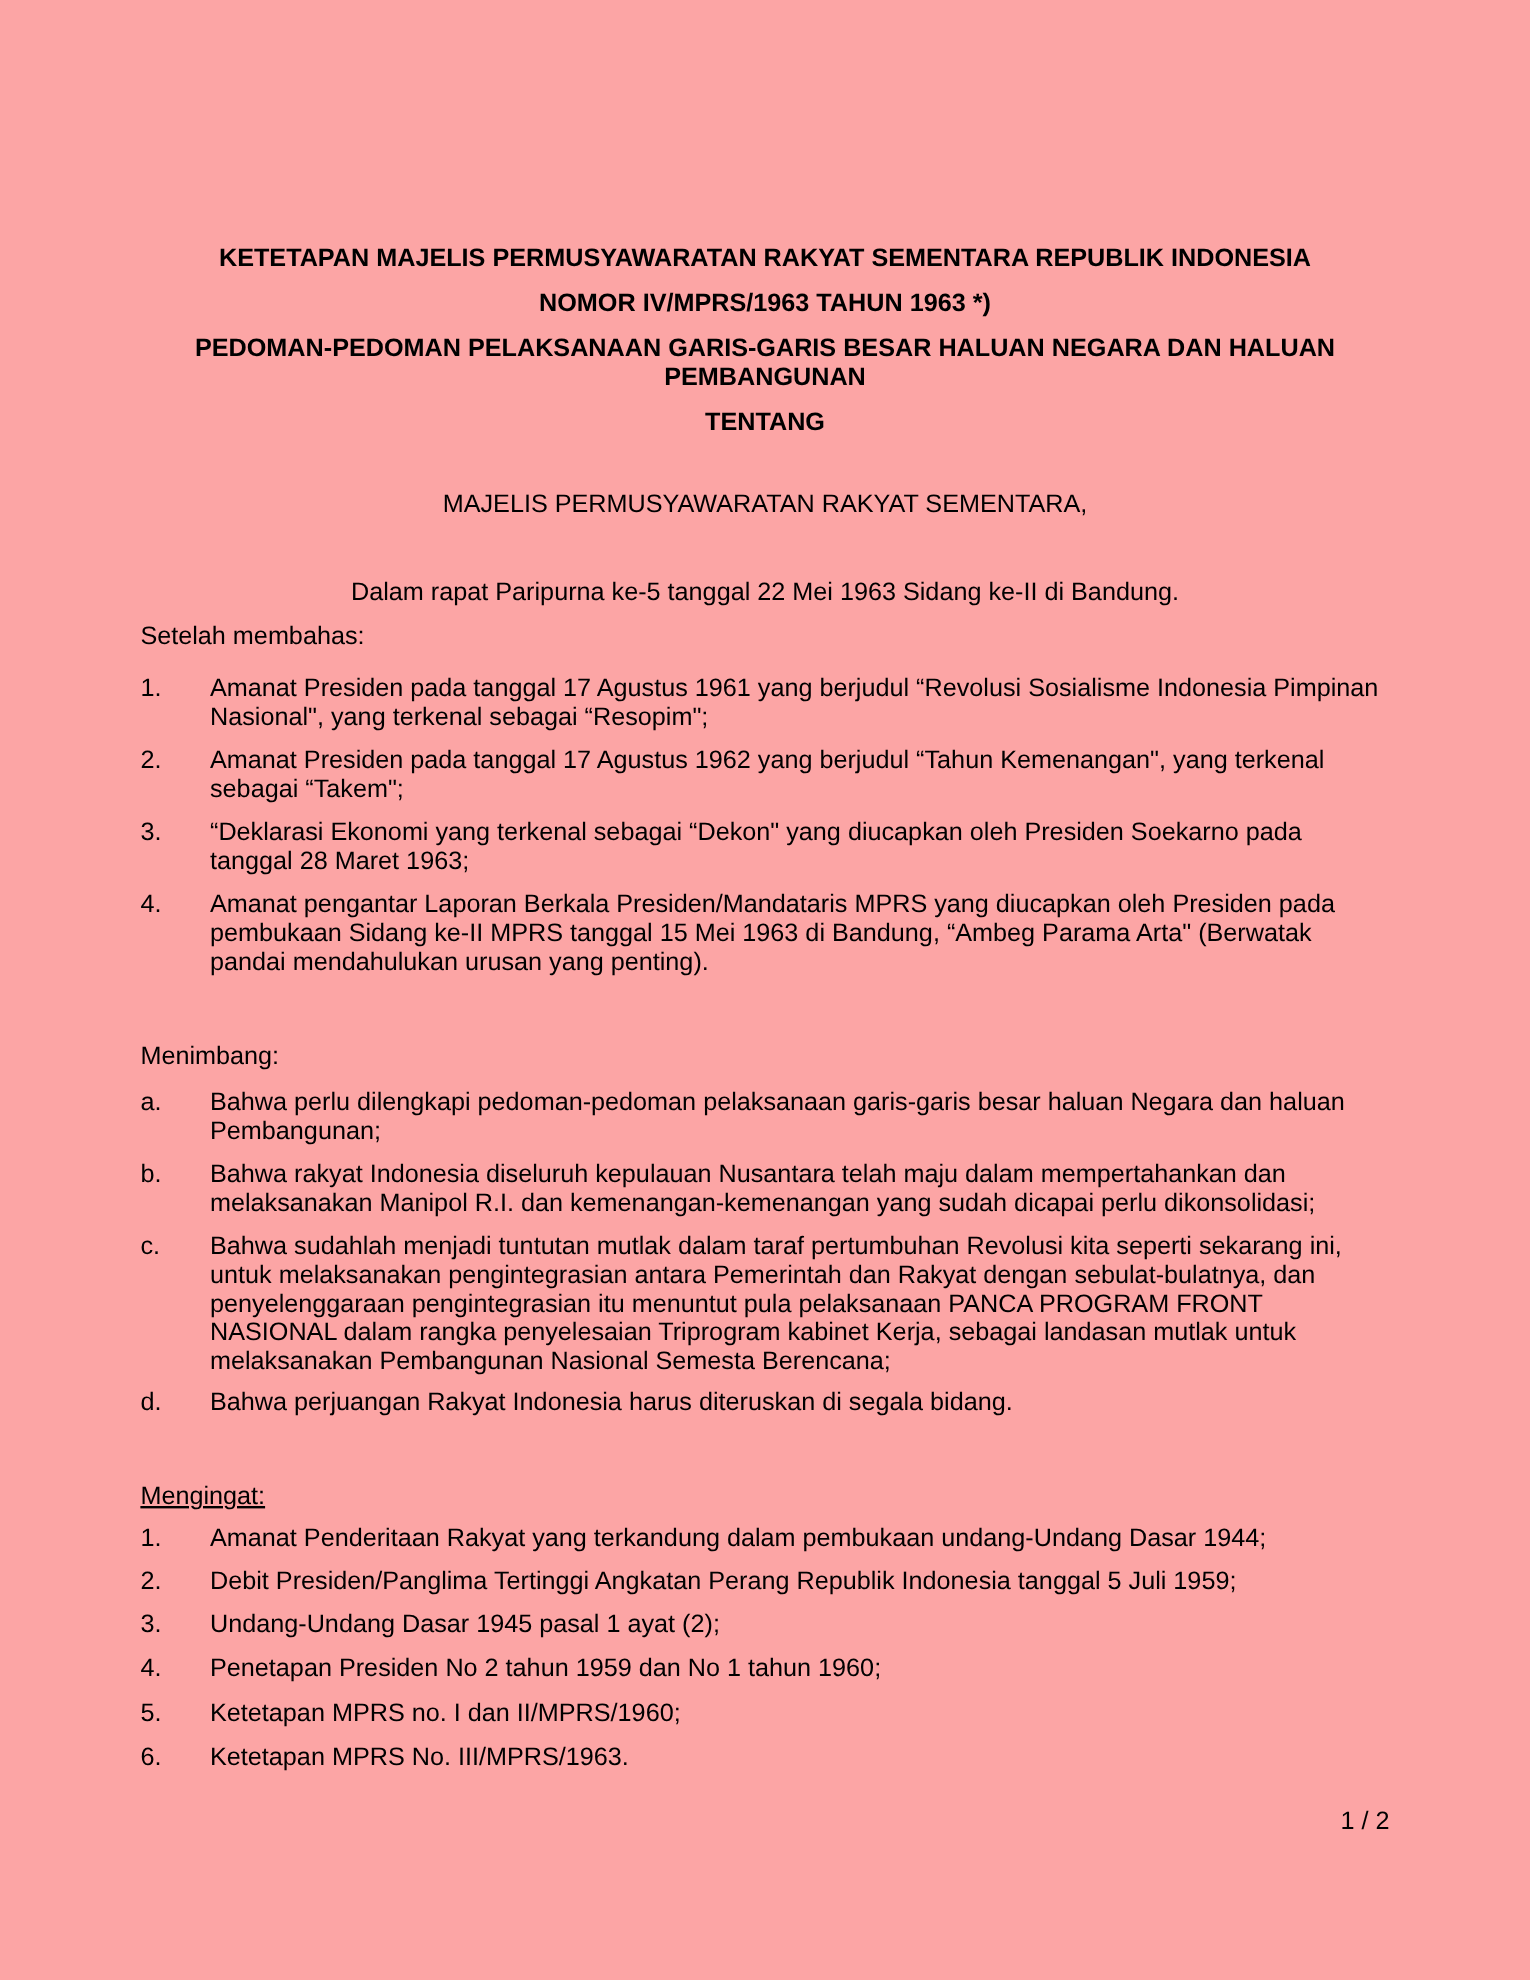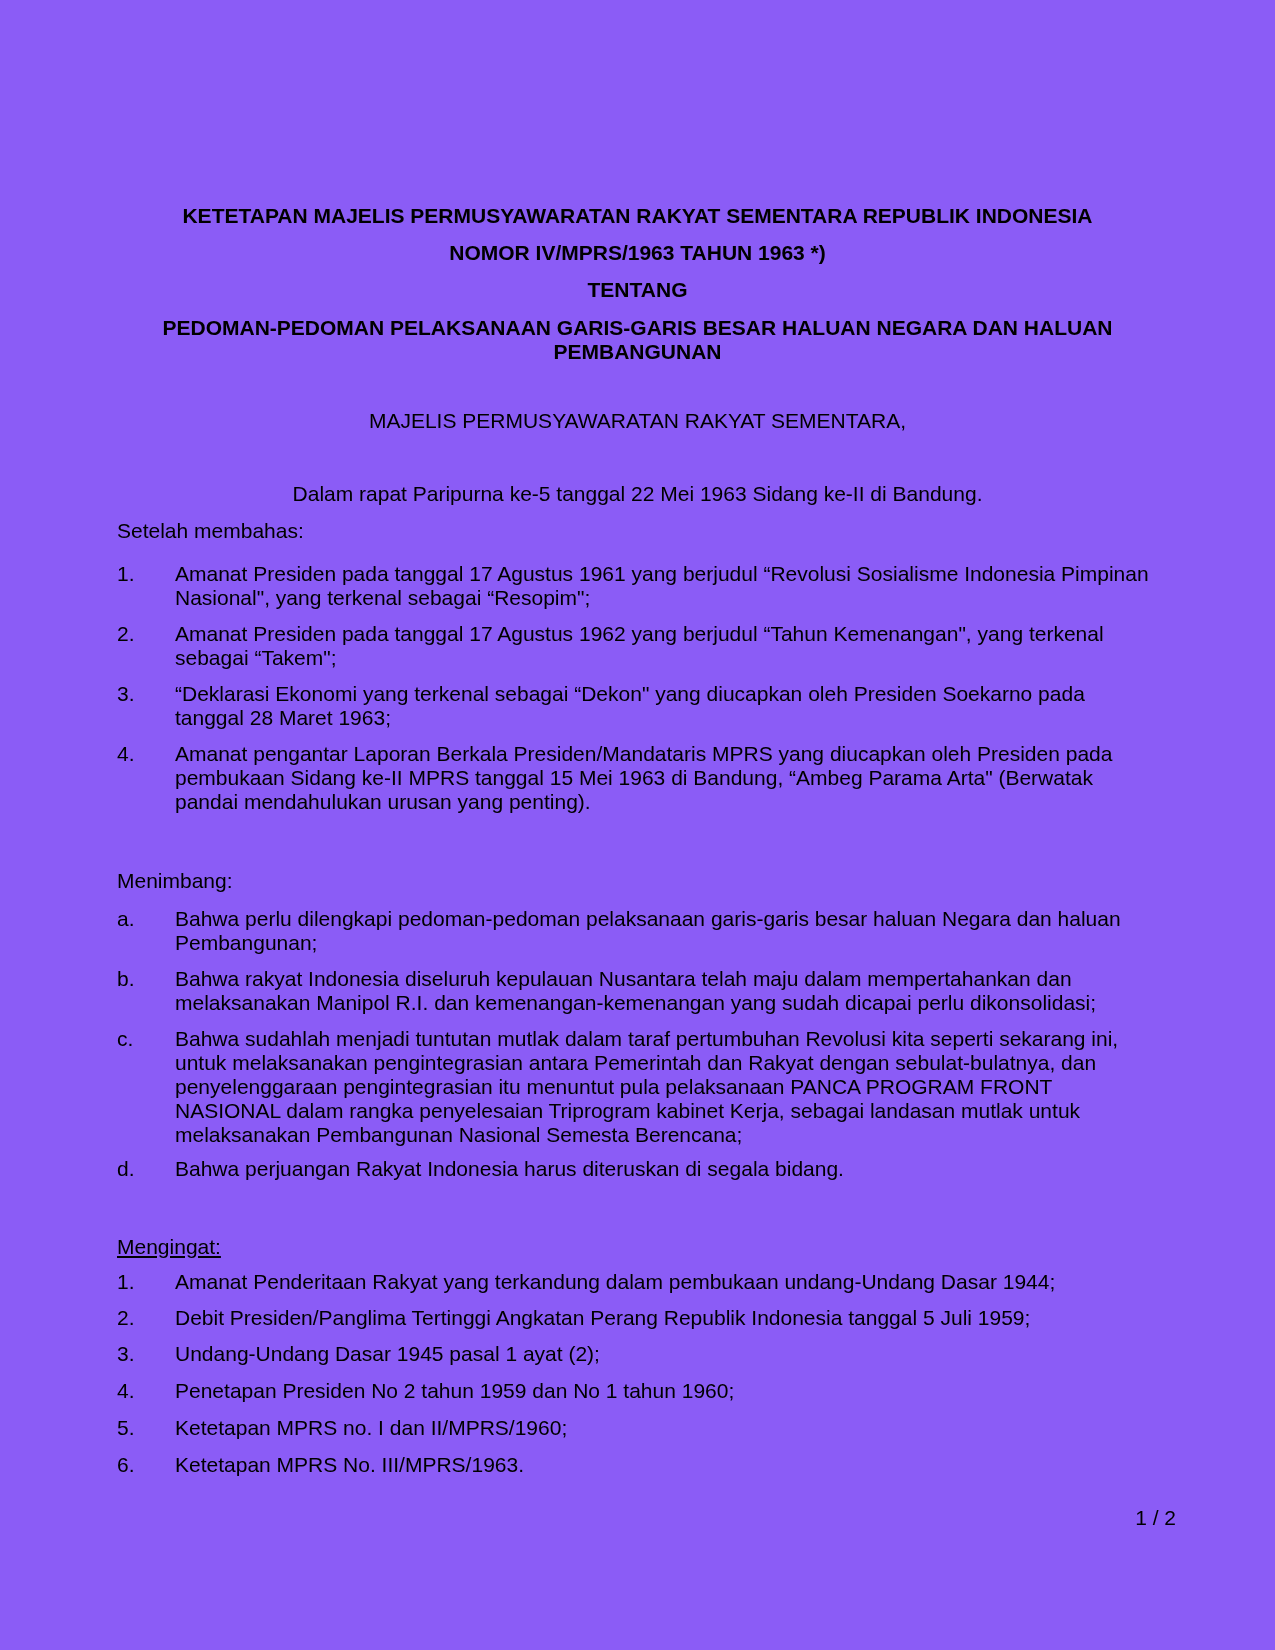--- a/index.html
+++ b/index.html
@@ -5,21 +5,21 @@
   html, body {
     margin: 0;
     padding: 0;
     background: #ffffff;
   }
   .page {
     position: relative;
     width: 1275px;
     height: 1650px;
     margin: 0 auto;
-    background: #8b5cf6;
+    background: #fca5a5;
     color: #000000;
     font-family: "Liberation Sans", "DejaVu Sans", sans-serif;
     font-size: 21px;
     line-height: 24px;
     box-sizing: border-box;
     padding: 204px 117px 0 117px;
     overflow: hidden;
   }
   p { margin: 0; }
   .title-line {
@@ -46,34 +46,34 @@
     width: 58px;
     flex: 0 0 58px;
   }
   .li .text {
     width: 989px;
     max-width: 989px;
   }
   .footer-page-num {
     position: absolute;
     top: 1506px;
-    left: 135px;
+    left: 117px;
     width: 1041px;
     text-align: right;
   }
 </style>
 </head>
 <body>
 
 <div class="page">
 
   <p class="title-line">KETETAPAN MAJELIS PERMUSYAWARATAN RAKYAT SEMENTARA REPUBLIK INDONESIA</p>
   <p class="title-line mt13">NOMOR IV/MPRS/1963 TAHUN 1963 *)</p>
+  <p class="title-line mt14">PEDOMAN-PEDOMAN PELAKSANAAN GARIS-GARIS BESAR HALUAN NEGARA DAN HALUAN PEMBANGUNAN</p>
   <p class="title-line mt13">TENTANG</p>
-  <p class="title-line mt14">PEDOMAN-PEDOMAN PELAKSANAAN GARIS-GARIS BESAR HALUAN NEGARA DAN HALUAN PEMBANGUNAN</p>
 
   <p class="org-line mt45">MAJELIS PERMUSYAWARATAN RAKYAT SEMENTARA,</p>
 
   <p class="mt49">Dalam rapat Paripurna ke-5 tanggal 22 Mei 1963 Sidang ke-II di Bandung.</p>
 
   <p class="mt13">Setelah membahas:</p>
 
   <div class="li mt19">
     <span class="marker">1.</span>
     <span class="text">Amanat Presiden pada tanggal 17 Agustus 1961 yang berjudul “Revolusi Sosialisme Indonesia Pimpinan Nasional", yang terkenal sebagai “Resopim";</span>

